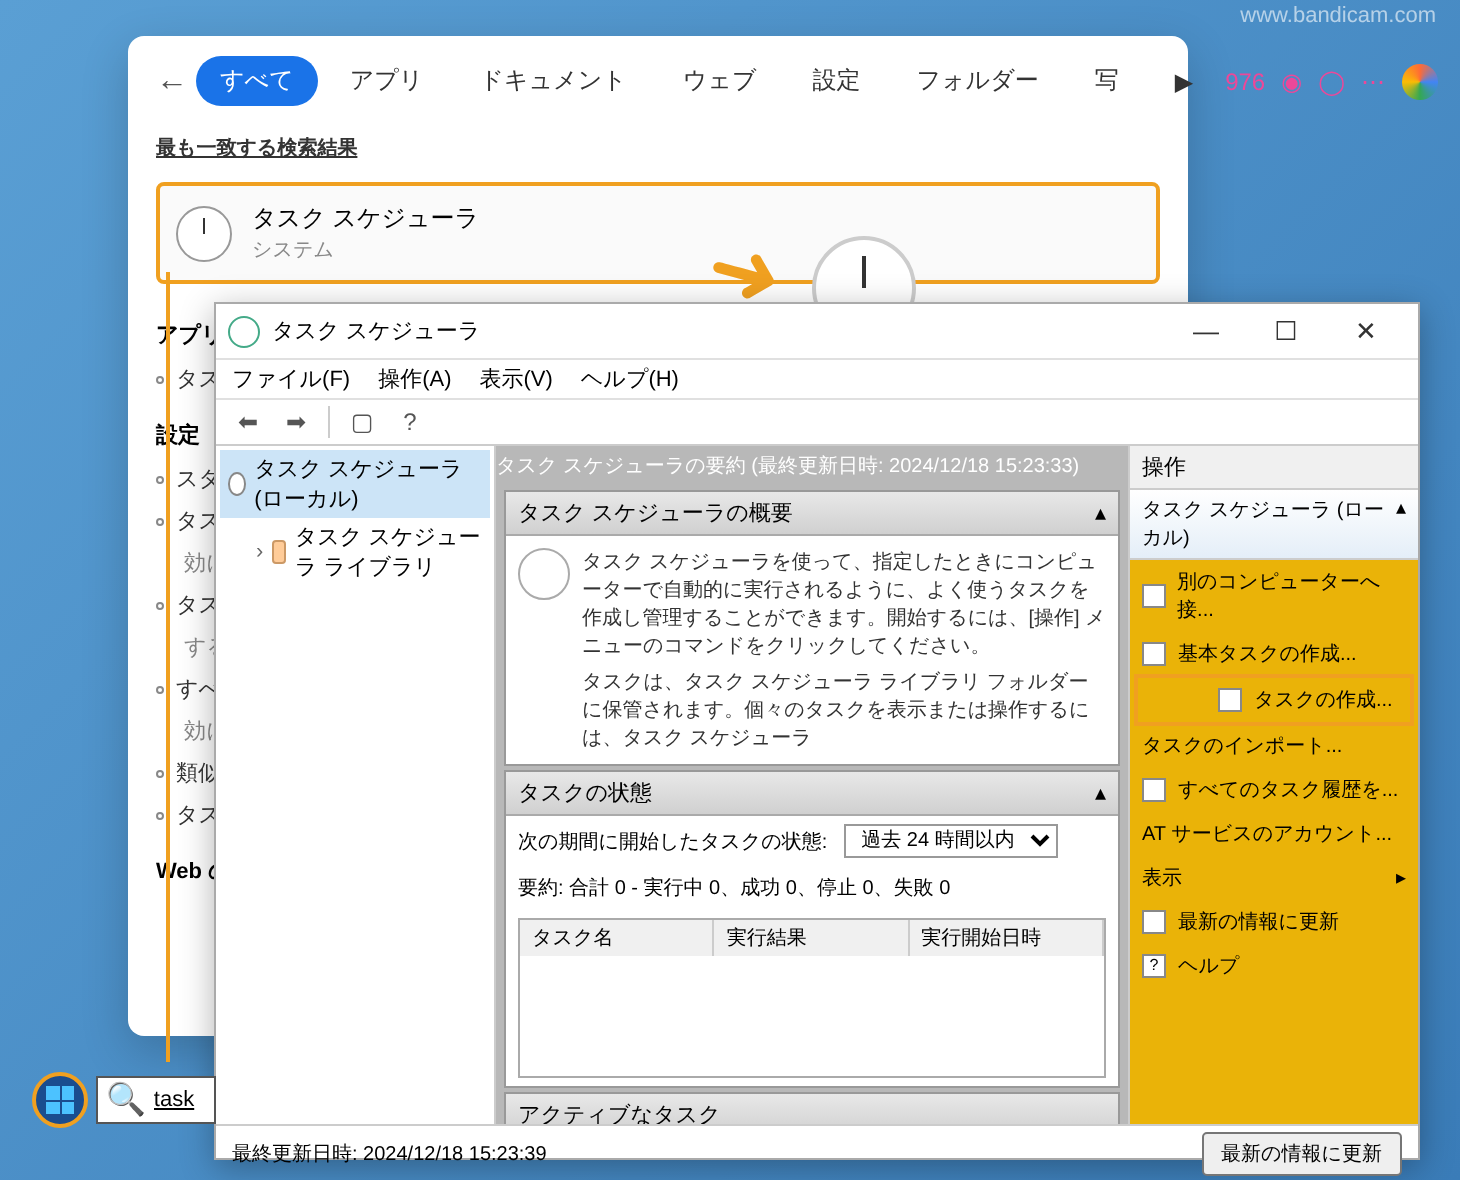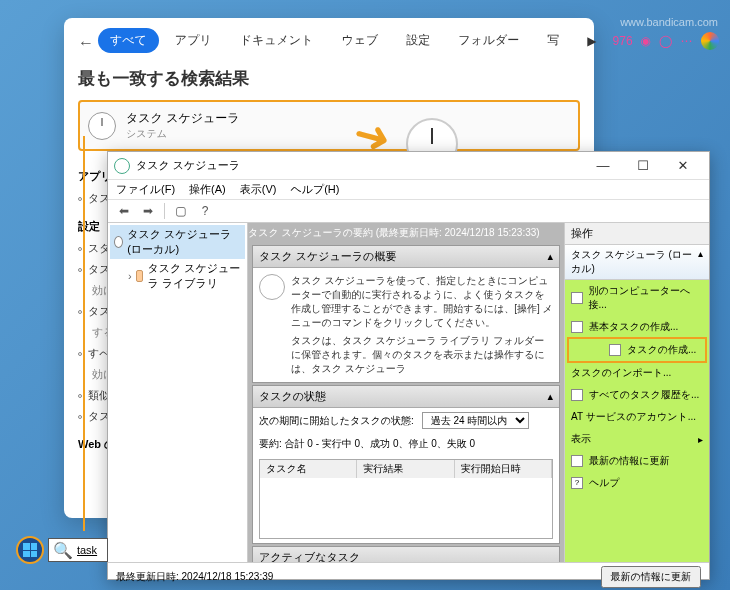--- a/index.html
+++ b/index.html
@@ -1,27 +1,27 @@
 <!DOCTYPE html>
 <html><head>
 <meta charset="utf-8">
 <style>
 * { margin: 0; padding: 0; box-sizing: border-box; font-family: "Yu Gothic UI", "Meiryo", sans-serif; }
 body { width: 730px; height: 590px; background: linear-gradient(135deg, #5a9fd4 0%, #3a7cb8 100%); position: relative; overflow: hidden; }
-.watermark { position: absolute; top: 16px; right: 12px; color: rgba(255,255,255,0.6); font-size: 11px; }
+.watermark { position: absolute; top: 2px; right: 12px; color: rgba(255,255,255,0.6); font-size: 11px; }
 
 
 .search-panel { position: absolute; left: 64px; top: 18px; width: 530px; height: 500px; background: #fff; border-radius: 8px; box-shadow: 0 8px 24px rgba(0,0,0,0.2); }
 .sp-header { display: flex; align-items: center; gap: 4px; padding: 10px 14px 8px; }
 .sp-back { width: 22px; height: 22px; display: flex; align-items: center; justify-content: center; color: #555; cursor: pointer; }
 .pill { padding: 4px 12px; border-radius: 14px; font-size: 12px; color: #333; cursor: pointer; white-space: nowrap; }
 .pill.active { background: #1a73e8; color: #fff; }
 .sp-icons { margin-left: auto; display: flex; align-items: center; gap: 8px; font-size: 12px; color: #ec4899; }
 .copilot { width: 18px; height: 18px; border-radius: 50%; background: conic-gradient(#ff6b35, #4285f4, #34a853, #fbbc04, #ff6b35); }
-.sp-section { font-size: 17px; font-weight: bold; color: #333; padding: 6px 14px; }
+.sp-section { font-size: 10px; font-weight: bold; color: #333; padding: 6px 14px; text-decoration: underline; }
 .sp-result { margin: 4px 14px; border: 2px solid #f0a020; border-radius: 4px; padding: 8px; display: flex; align-items: center; gap: 10px; background: #fafafa; }
 .sp-clock-icon { width: 28px; height: 28px; border: 1px solid #999; border-radius: 50%; background: #fff; position: relative; }
 .sp-clock-icon::after { content:''; position:absolute; left:50%; top:50%; width:1px; height:8px; background:#333; transform-origin:bottom; transform:translate(-50%,-100%); }
 .sp-result-text { display: flex; flex-direction: column; }
 .sp-result-name { font-size: 12px; }
 .sp-result-sub { font-size: 10px; color: #888; }
 .sp-left { padding: 4px 14px; width: 210px; border-right: none; }
 .sp-cat { font-size: 11px; font-weight: bold; margin: 10px 0 4px; }
 .sp-item { font-size: 11px; color: #333; padding: 3px 0; white-space: nowrap; overflow: hidden; text-overflow: ellipsis; display: flex; align-items: center; gap: 6px; }
 .sp-item .dot { width: 4px; height: 4px; border: 1px solid #888; border-radius: 2px; }
@@ -56,21 +56,21 @@
 .tc-panel-h { background: linear-gradient(#e8e8e8, #d0d0d0); padding: 3px 6px; font-size: 11px; border-bottom: 1px solid #aaa; display:flex; align-items:center; justify-content:space-between; }
 .tc-panel-body { padding: 6px; font-size: 10px; color: #333; display: flex; gap: 6px; }
 .tc-small-clock { width: 26px; height: 26px; border: 1px solid #aaa; border-radius: 50%; flex-shrink: 0; }
 .tc-row { display: flex; align-items: center; gap: 8px; font-size: 10px; padding: 4px 6px; }
 .tc-select { font-size: 10px; padding: 1px 4px; border: 1px solid #999; background: #fff; }
 .tc-table { background: #fff; border: 1px solid #aaa; margin: 4px 6px; height: 80px; }
 .tc-th { display: flex; font-size: 10px; }
 .tc-th span { flex: 1; padding: 2px 6px; border-right: 1px solid #ccc; background: #f0f0f0; }
 .ts-status { border-top: 1px solid #ccc; padding: 3px 8px; font-size: 10px; display: flex; justify-content: space-between; align-items: center; }
 .ts-status button { font-size: 10px; padding: 2px 8px; }
-.ts-actions { width: 145px; border-left: 1px solid #ccc; background: #bef264; }
+.ts-actions { width: 145px; border-left: 1px solid #ccc; background: #eab308; }
 .ta-header { background: #f0f0f0; padding: 3px 6px; font-size: 11px; border-bottom: 1px solid #ccc; }
 .ta-group { background: linear-gradient(#fff, #e4eef8); padding: 3px 6px; font-size: 10px; border-bottom: 1px solid #ccc; display:flex; justify-content:space-between; }
 .ta-item { padding: 4px 6px; font-size: 10px; display: flex; align-items: center; gap: 6px; cursor: pointer; }
 .ta-item.highlight { border: 2px solid #f0a020; margin: -1px 2px; padding-left: 40px; }
 .ta-icon { width: 12px; height: 12px; border: 1px solid #888; background: #fff; font-size: 8px; text-align: center; line-height: 10px; }
 
 
 .taskbar { position: absolute; left: 16px; bottom: 26px; display: flex; align-items: center; gap: 4px; }
 .start-btn { width: 28px; height: 28px; border-radius: 50%; border: 2px solid #f0a020; display: flex; align-items: center; justify-content: center; background: #1a4d8f; }
 .win-logo { width: 14px; height: 14px; display: grid; grid-template: 1fr 1fr / 1fr 1fr; gap: 1px; }

